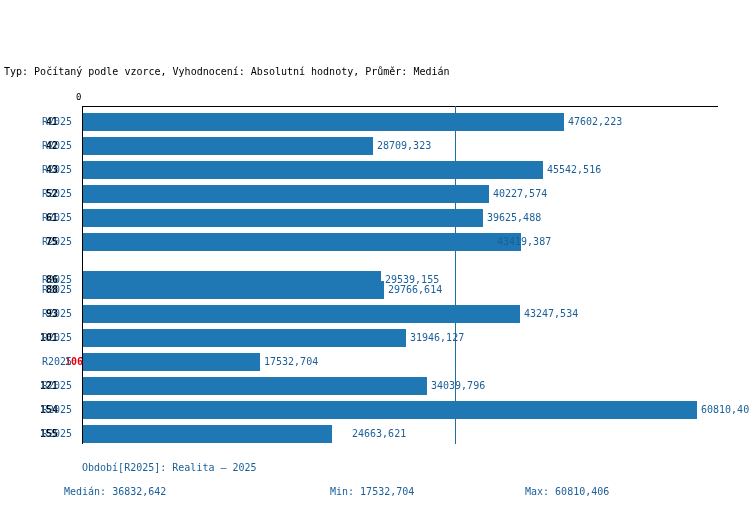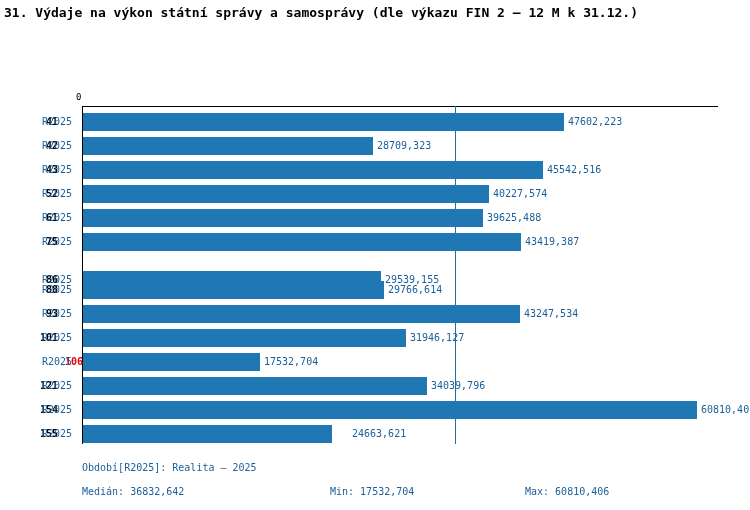--- a/index.html
+++ b/index.html
@@ -131,21 +131,21 @@
     color: #1a5f99;
   }
   .footer .legend {
     position: absolute;
     left: 82px;
     top: 0px;
     white-space: nowrap;
   }
   .footer .stat-median {
     position: absolute;
-    left: 82px;
+    left: 64px;
     top: 24px;
     white-space: nowrap;
   }
   .footer .stat-min {
     position: absolute;
     left: 330px;
     top: 24px;
     white-space: nowrap;
   }
   .footer .stat-max {
@@ -153,21 +153,21 @@
     left: 525px;
     top: 24px;
     white-space: nowrap;
   }
 </style>
 </head>
 <body>
 
 <div class="page">
 
-  <div class="title">31. Výdaje na výkon státní správy a samosprávy (dle výkazu FIN 2 – 12 M k 31.12.)</div>
+  <div class="typeline">Typ: Počítaný podle vzorce, Vyhodnocení: Absolutní hodnoty, Průměr: Medián</div>
 
   <div class="chart">
     <div class="axis-zero-label">0</div>
     <div class="axis-top-line"></div>
     <div class="axis-left-line"></div>
     <div class="median-line" id="median-line" style="left: 455px;"></div>
     <div id="rows">
         <div class="row" style="top: 18px;">
           <div class="row-id">41</div>
           <div class="row-period">R2025</div>
@@ -195,21 +195,21 @@
         <div class="row" style="top: 114px;">
           <div class="row-id">61</div>
           <div class="row-period">R2025</div>
           <div class="bar" style="width: 400px; background: rgb(31, 119, 180);"></div>
           <div class="bar-value" style="left: 487px;">39625,488</div>
         </div>
         <div class="row" style="top: 138px; padding-left: 38px;">
           <div class="row-id">75</div>
           <div class="row-period">R2025</div>
           <div class="bar" style="width: 438px; background: rgb(31, 119, 180);"></div>
-          <div class="bar-value" style="left: 525px;">43419,387</div>
+          <div class="bar-value" style="left: 497px;">43419,387</div>
         </div>
         <div class="row" style="top: 176px;">
           <div class="row-id">86</div>
           <div class="row-period">R2025</div>
           <div class="bar" style="width: 298px; background: rgb(31, 119, 180);"></div>
           <div class="bar-value" style="left: 385px;">29539,155</div>
         </div>
         <div class="row" style="top: 186px;">
           <div class="row-id">88</div>
           <div class="row-period">R2025</div>

